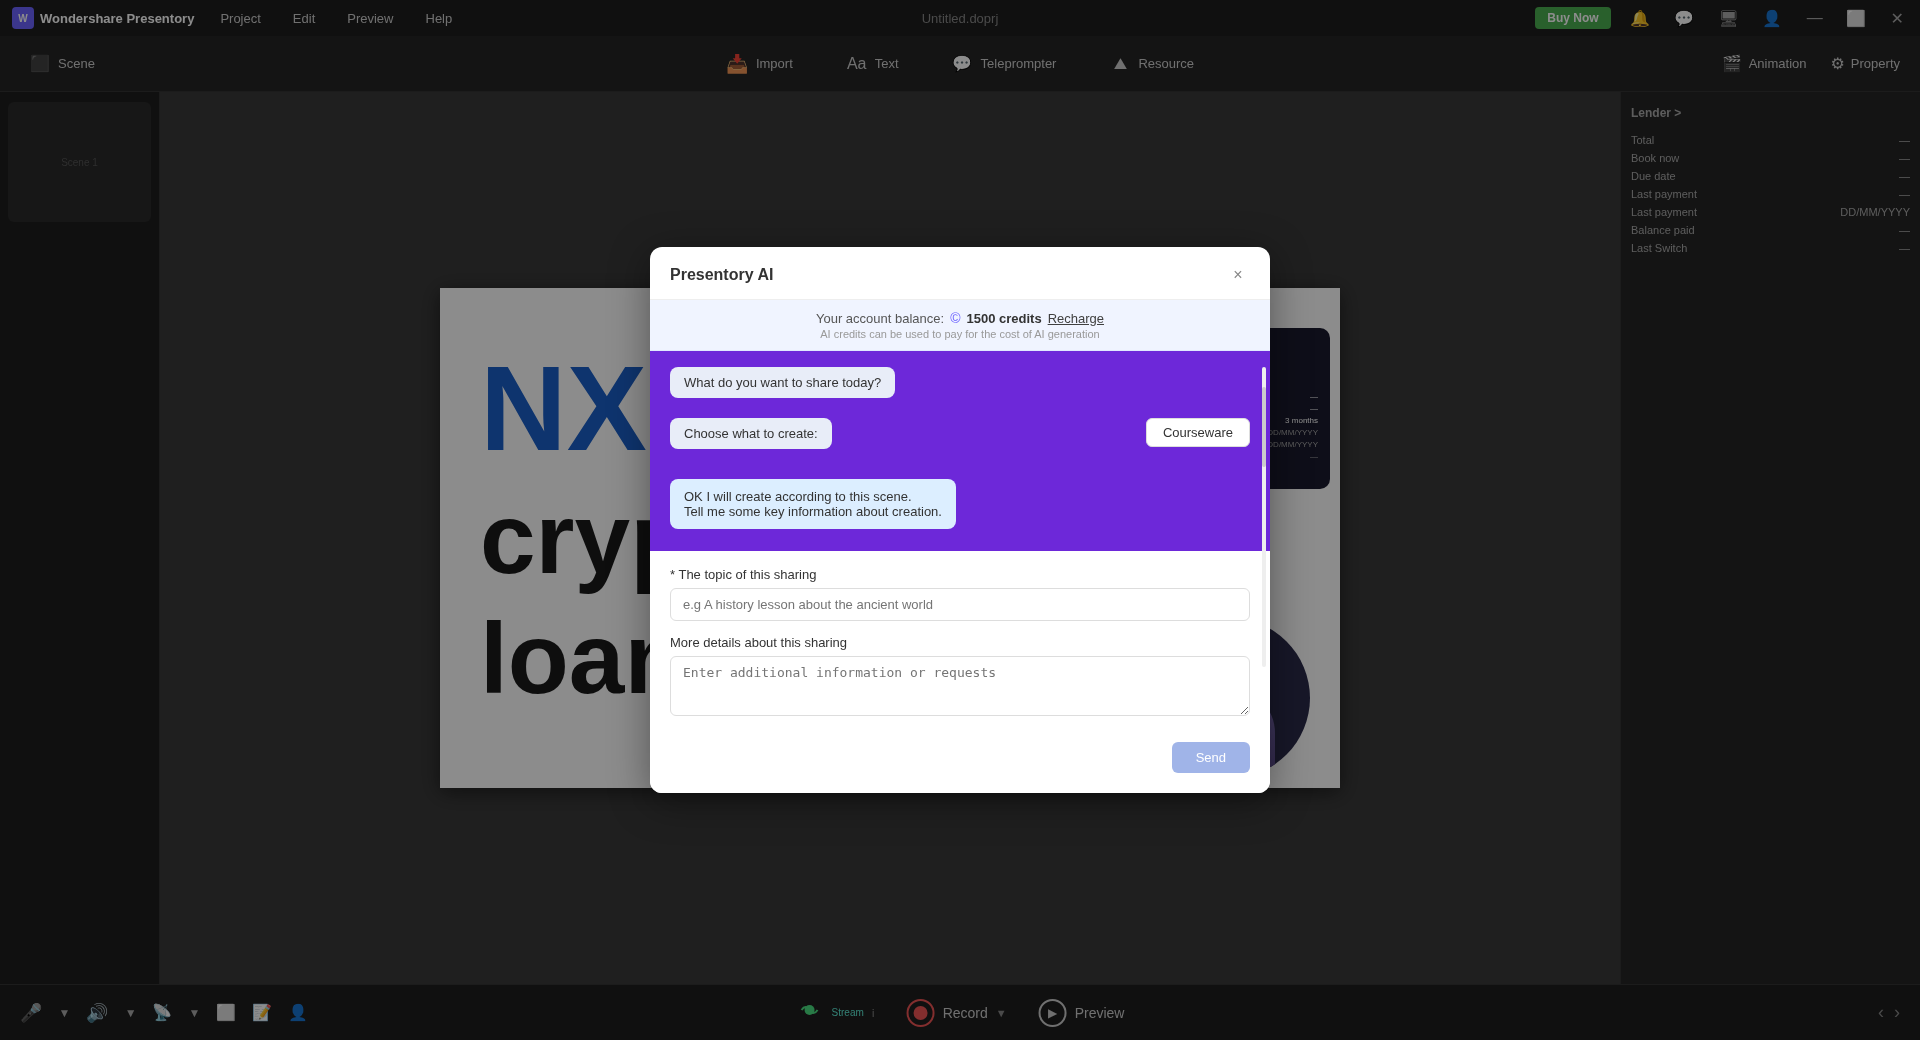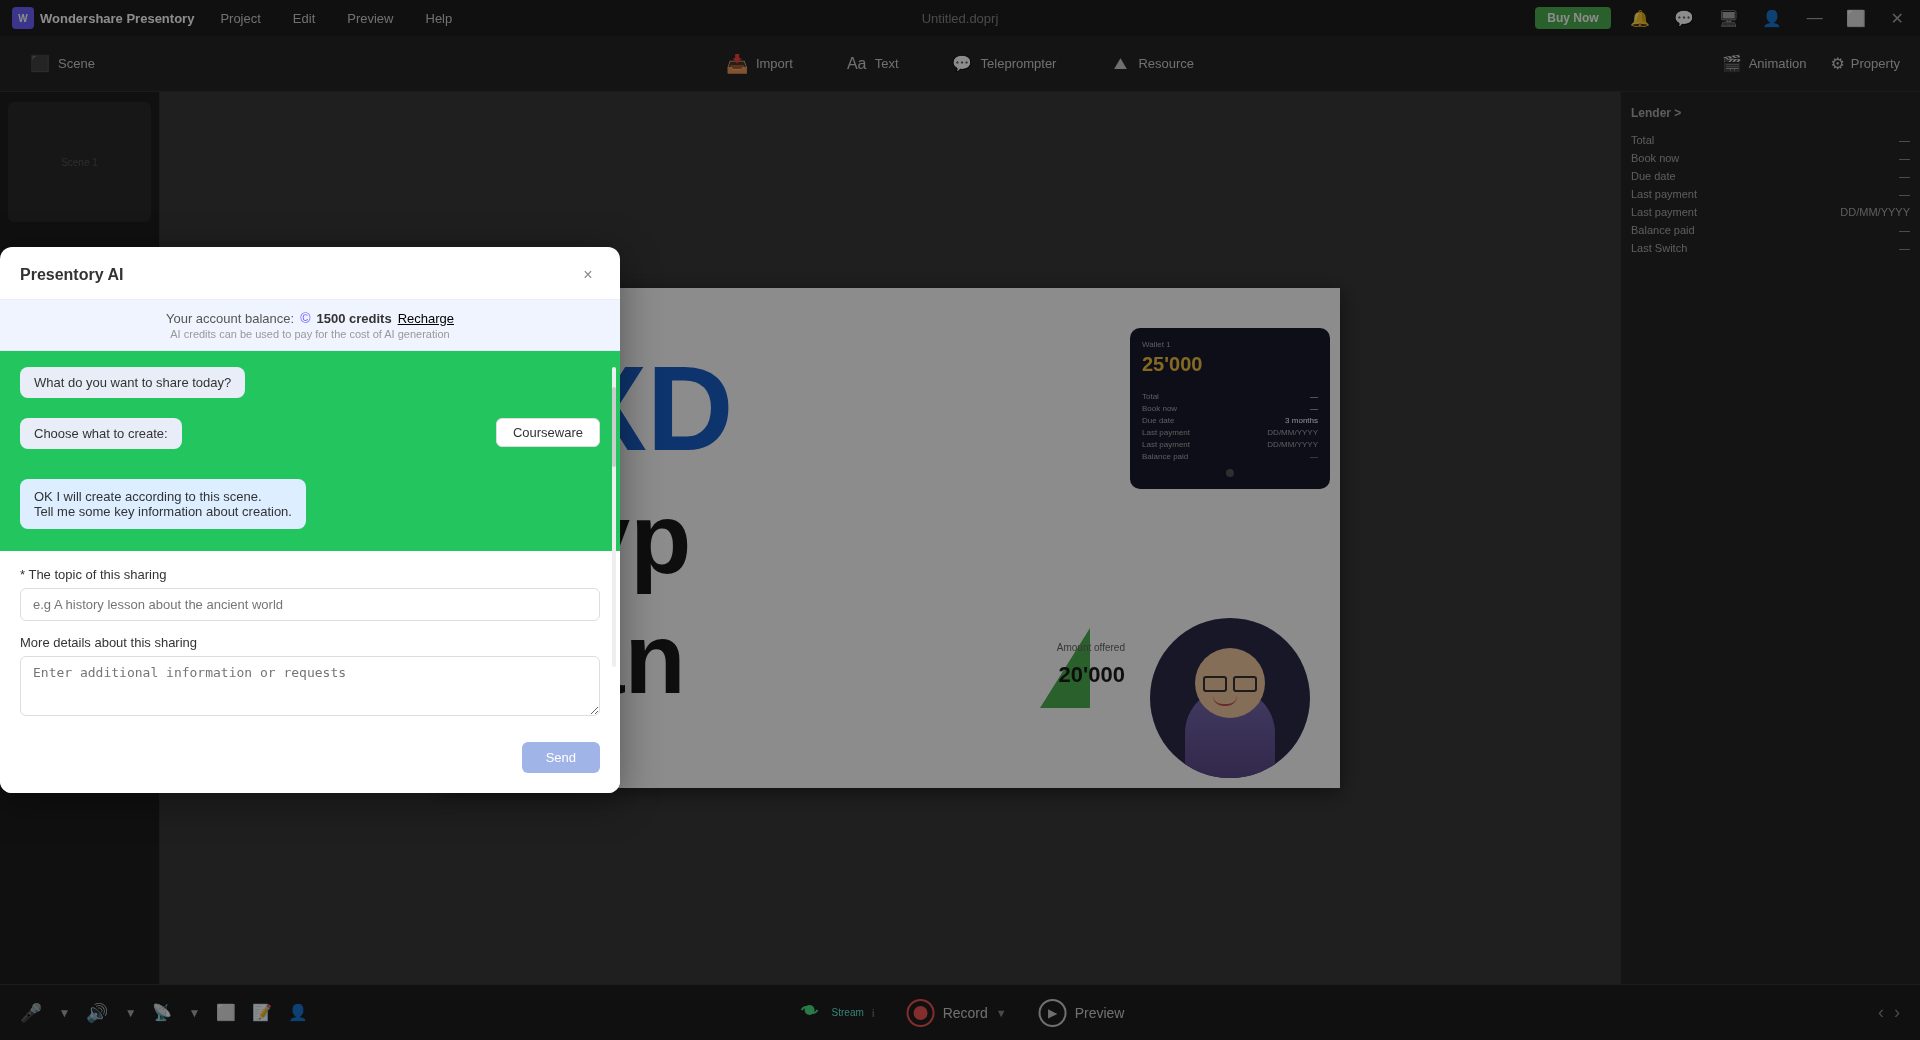--- a/index.html
+++ b/index.html
@@ -336,21 +336,21 @@
     }
 
     
     .overlay {
       position: absolute;
       top: 0; left: 0; right: 0; bottom: 0;
       background: rgba(0,0,0,0.45);
       z-index: 100;
       display: flex;
       align-items: center;
-      justify-content: flex-start;
+      justify-content: center;
     }
 
     
     .modal {
       background: #fff;
       border-radius: 12px;
       width: 620px;
       max-height: 580px;
       box-shadow: 0 8px 40px rgba(0,0,0,0.4);
       position: relative;
@@ -397,34 +397,34 @@
     }
     .credits-icon {
       color: #6c63ff;
       font-size: 14px;
     }
     .credits-amount {
       font-weight: 600;
       color: #333;
     }
     .recharge-link {
-      color: #000000;
+      color: #404040;
       text-decoration: underline;
       cursor: pointer;
     }
     .credits-sub {
       font-size: 11px;
       color: #999;
       margin-top: 2px;
     }
 
     
     .modal-chat {
       padding: 16px 20px;
-      background: #22c55e;
+      background: #6d28d9;
       min-height: 200px;
     }
     .chat-bubble {
       display: inline-block;
       background: #e8edf8;
       border-radius: 8px;
       padding: 8px 14px;
       font-size: 13px;
       color: #333;
       margin-bottom: 10px;

